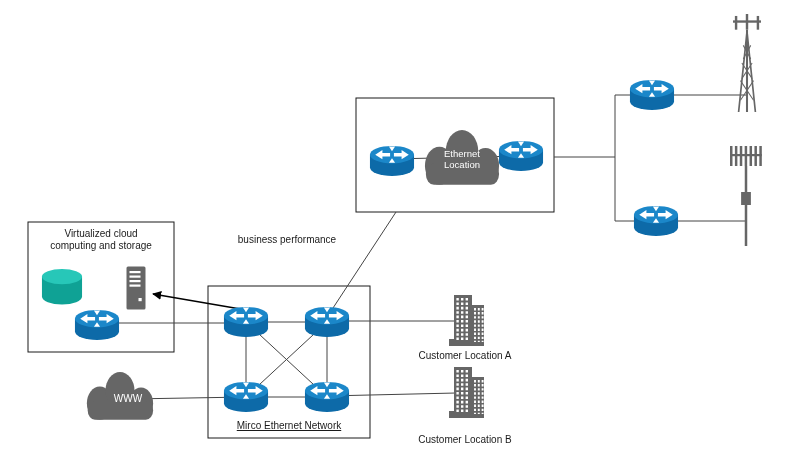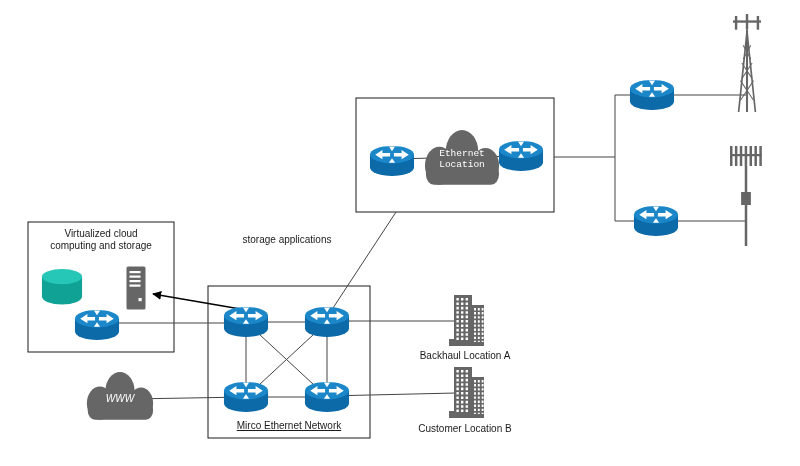--- a/index.html
+++ b/index.html
@@ -159,35 +159,35 @@
       <use href="#sym-router" x="223" y="380" width="46" height="33"></use>
       <use href="#sym-router" x="304" y="380" width="46" height="33"></use>
 
       <use href="#sym-cloud" x="78" y="372" width="84" height="54"></use>
 
       <use href="#sym-building" x="448" y="294" width="40" height="52"></use>
       <use href="#sym-building" x="448" y="366" width="40" height="52"></use>
     </g>
   </svg>
 
-  <div class="label white" style="left:422px; top:148px; width:80px; font-size:9.5px; line-height:11px;font-family:Liberation Mono, monospace;">
+  <div class="label white" style="left:422px; top:148px; width:80px; font-size:9.5px; line-height:11px;">
     <span class="ln">Ethernet</span>
     <span class="ln">Location</span>
   </div>
 
   <div class="label" style="left:30px; top:228px; width:142px;">
     <span class="ln">Virtualized cloud</span>
     <span class="ln">computing and storage</span>
   </div>
 
   <div class="label" style="left:203px; top:234px; width:168px;">
-    <span class="ln">storage applications</span>
+    <span class="ln">business performance</span>
   </div>
 
   <div class="label" style="left:209px; top:420px; width:160px;text-decoration:underline;">Mirco Ethernet Network</div>
 
-  <div class="label white" style="left:92px; top:393px; width:56px;font-style:italic;">WWW</div>
+  <div class="label white" style="left:100px; top:393px; width:56px;">WWW</div>
 
-  <div class="label" style="left:399px; top:350px; width:132px;">Backhaul Location A</div>
+  <div class="label" style="left:399px; top:350px; width:132px;">Customer Location A</div>
 
-  <div class="label" style="left:399px; top:423px; width:132px;">Customer Location B</div>
+  <div class="label" style="left:399px; top:434px; width:132px;">Customer Location B</div>
 
 </div>
 
 </body></html>

